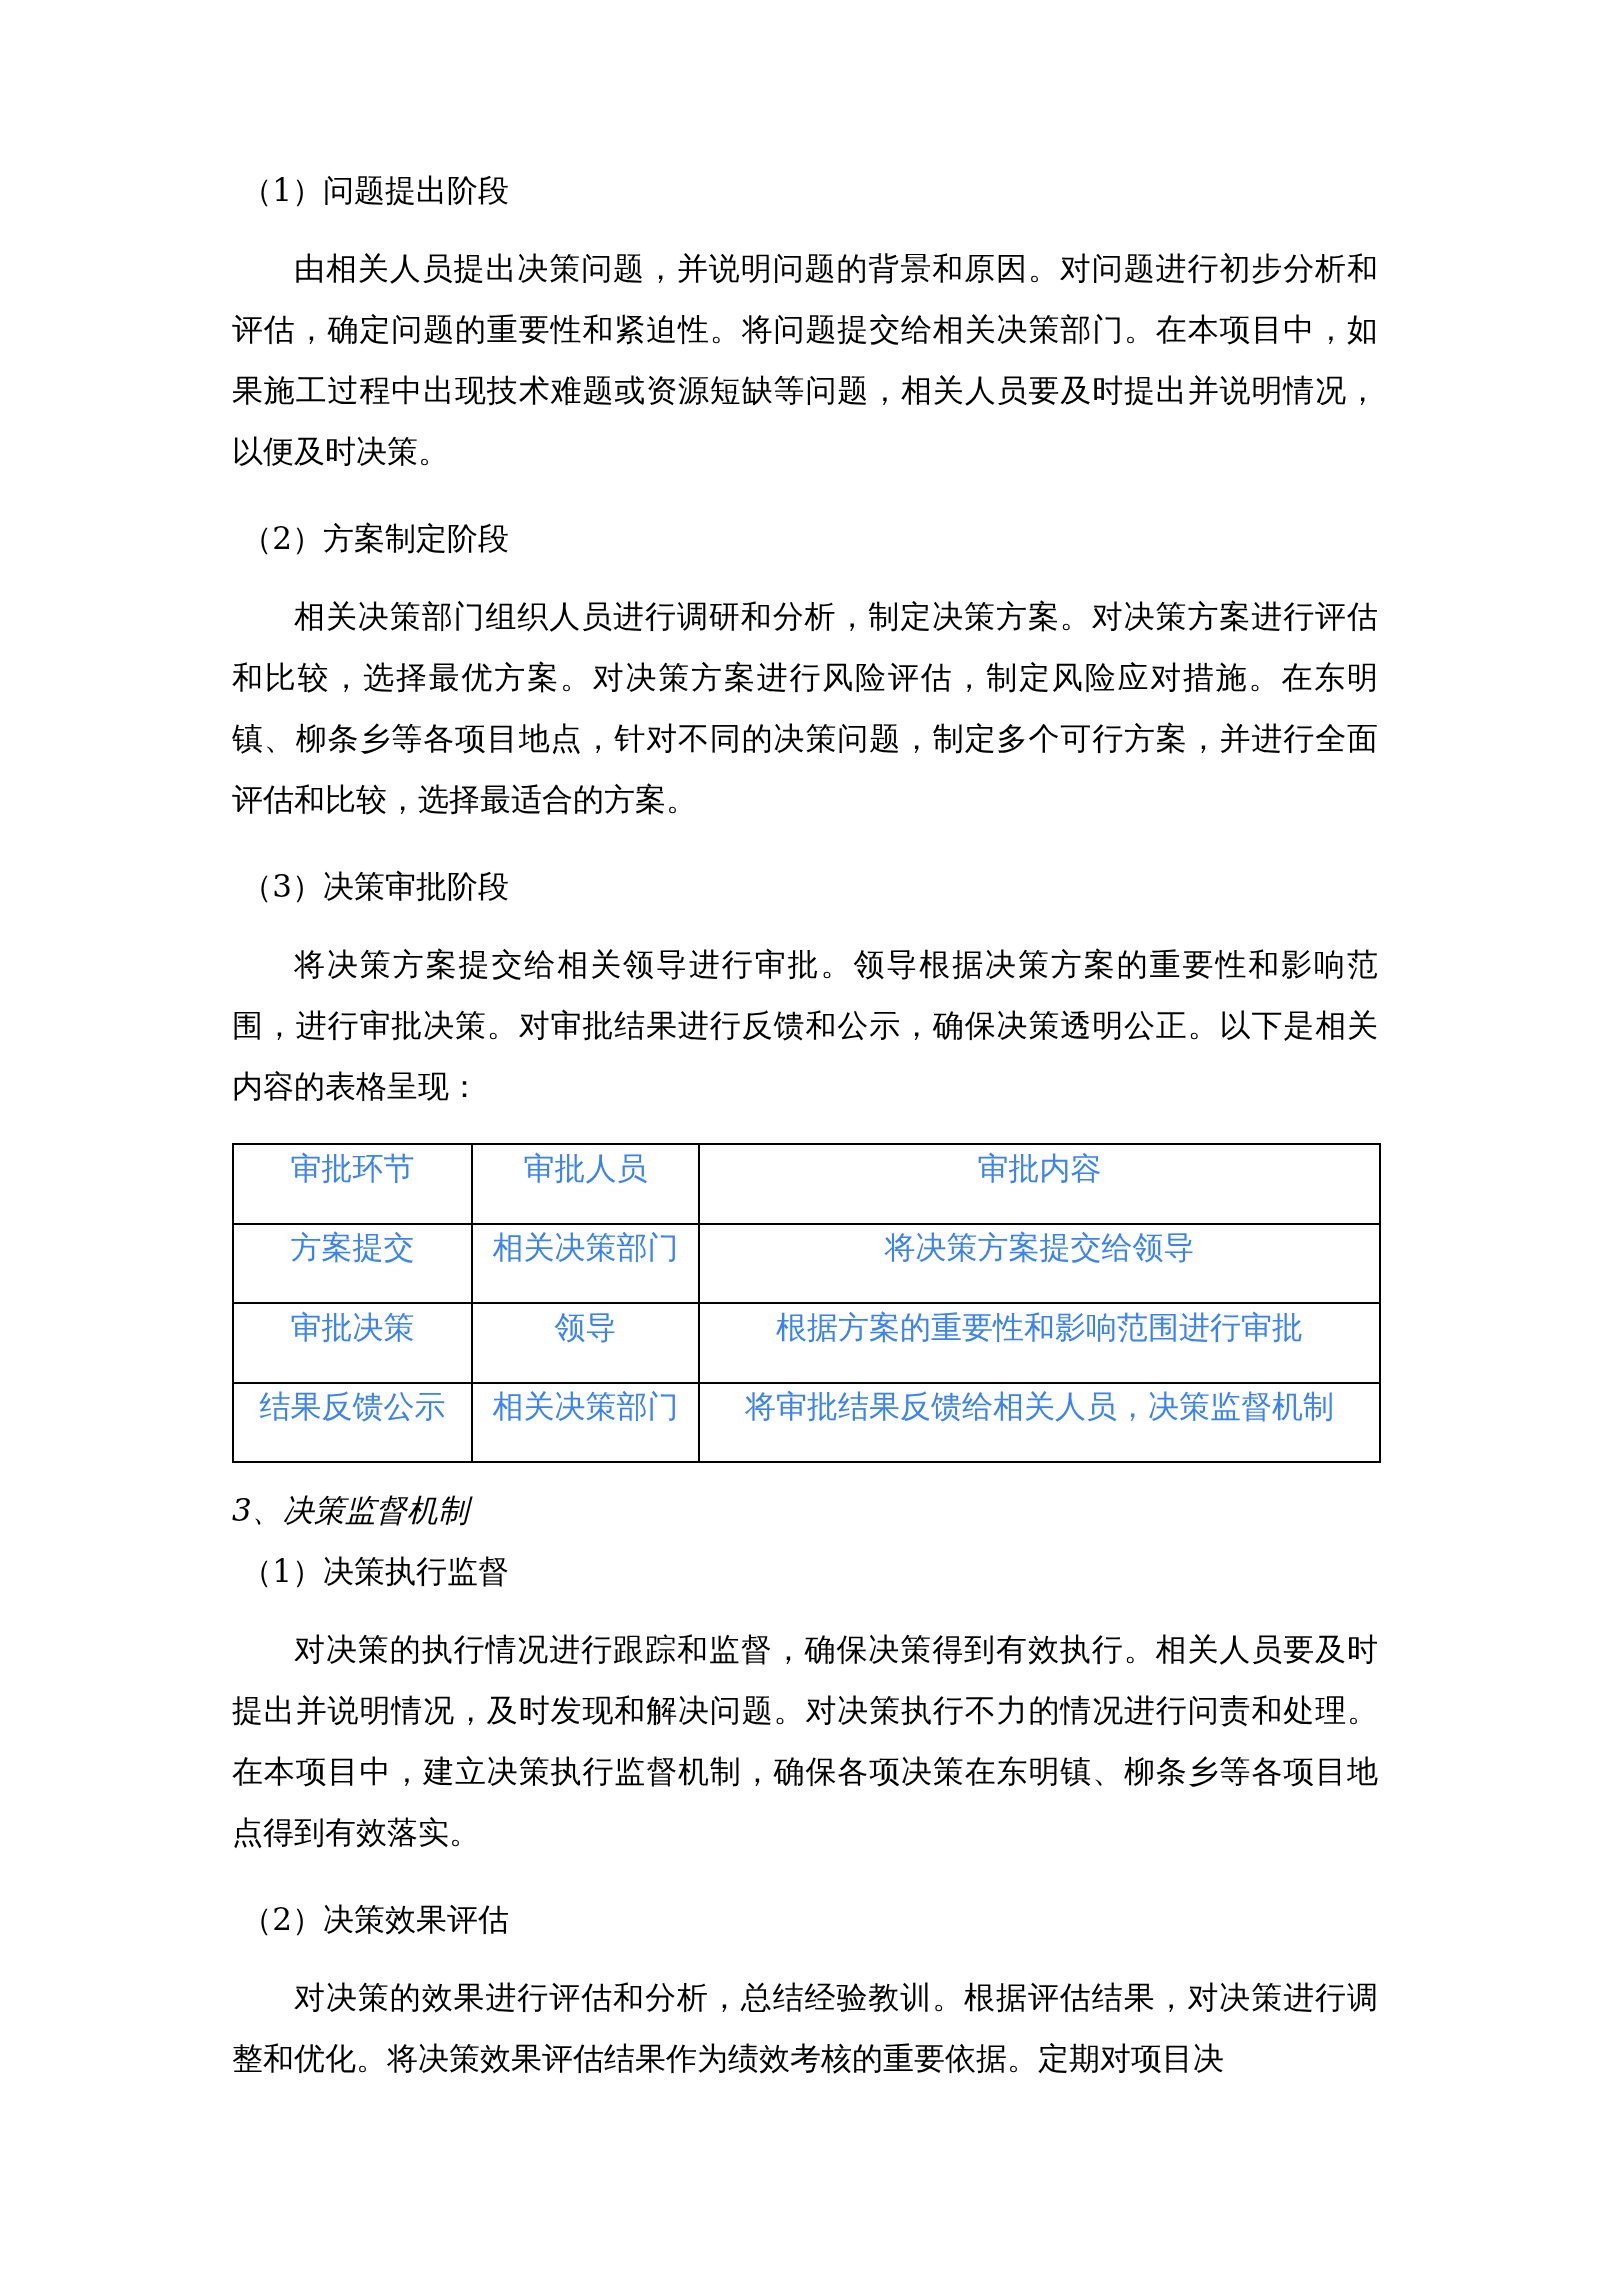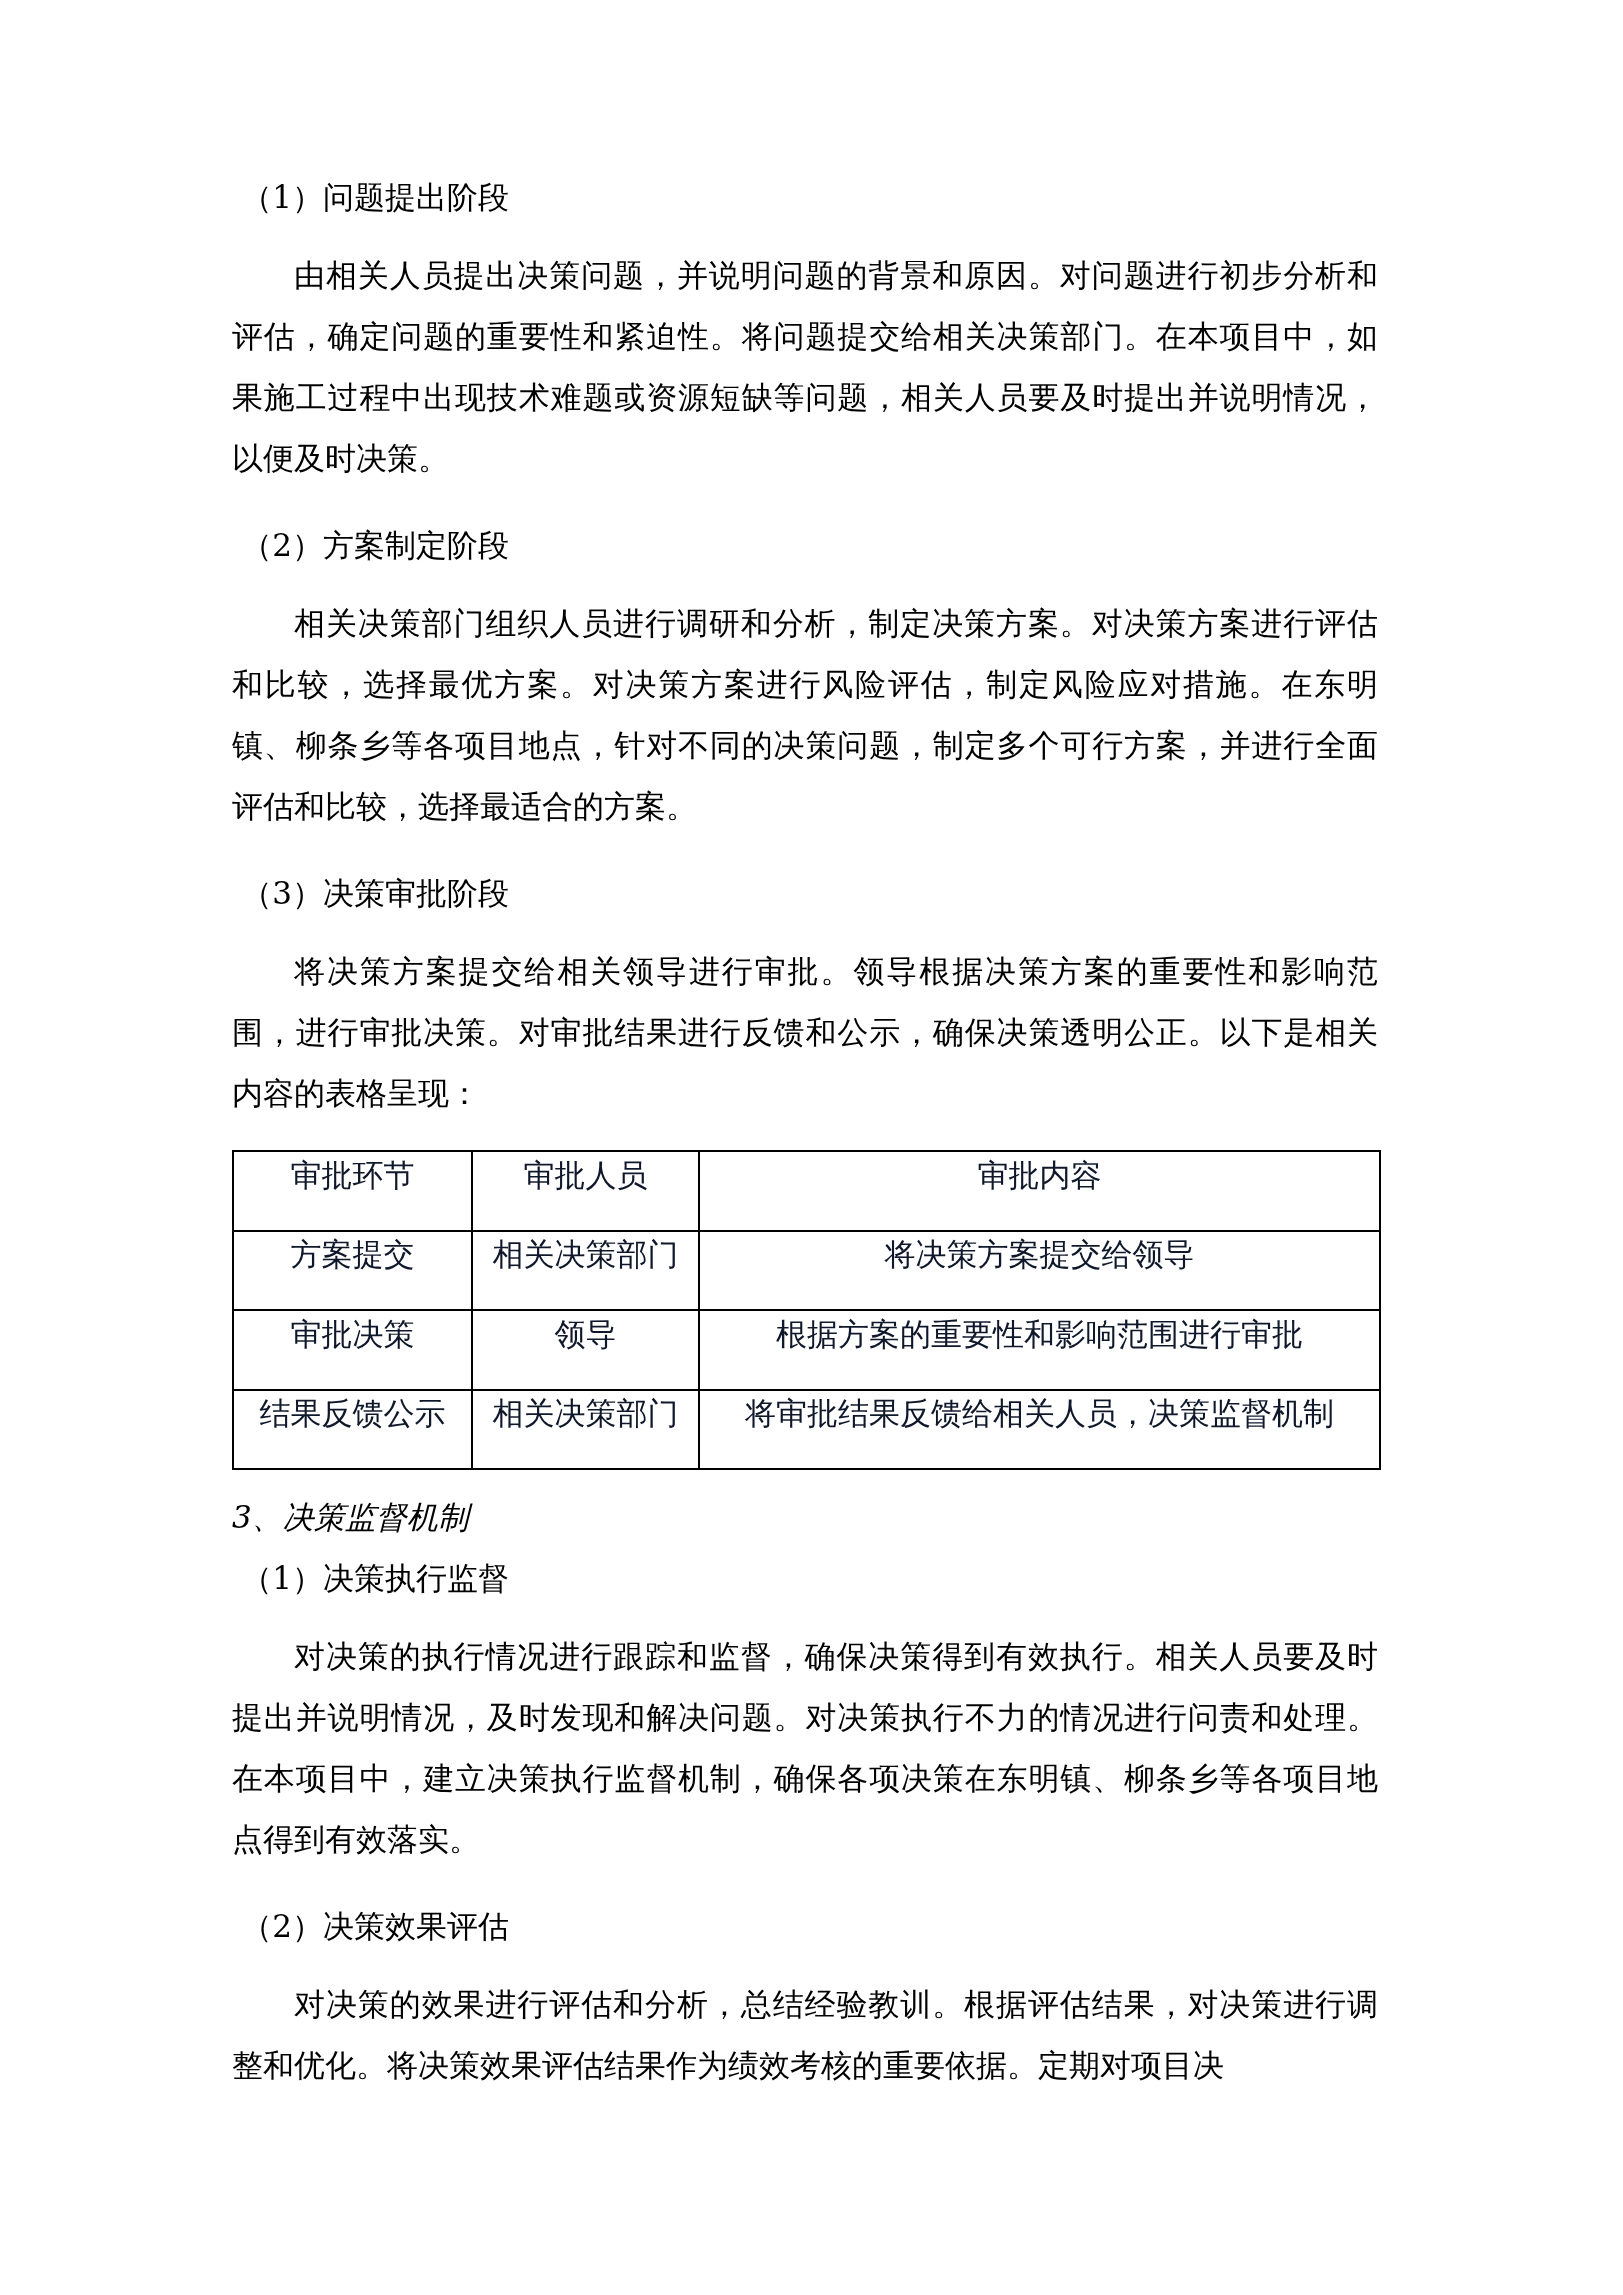--- a/index.html
+++ b/index.html
@@ -11,21 +11,21 @@
     position: relative;
     width: 1623px;
     height: 2295px;
     background: #ffffff;
     box-sizing: border-box;
     overflow: hidden;
   }
   .content {
     position: absolute;
     left: 232px;
-    top: 167px;
+    top: 160px;
     width: 1146px;
   }
 
   
   .blk {
     font-family: "DejaVu Serif", "Liberation Serif", serif;
     font-size: 31px;
     line-height: 61px;
     color: #000000;
     letter-spacing: 0px;
@@ -66,21 +66,21 @@
   table.approval col.c3 { width: 681px; }
   table.approval td {
     border: 2px solid #000000;
     height: 77px;
     padding: 2.6px 3.9px 34px 3.9px;
     vertical-align: top;
     text-align: center;
     font-family: "DejaVu Serif", "Liberation Serif", serif;
     font-size: 31px;
     line-height: 41px;
-    color: #0f172a;
+    color: #3b82f6;
     box-sizing: border-box;
     word-break: break-all;
   }
   .sp-sm { height: 17px; }
   .sp-md { height: 26px; }
 </style>
 </head>
 <body>
 
 <div class="page">

